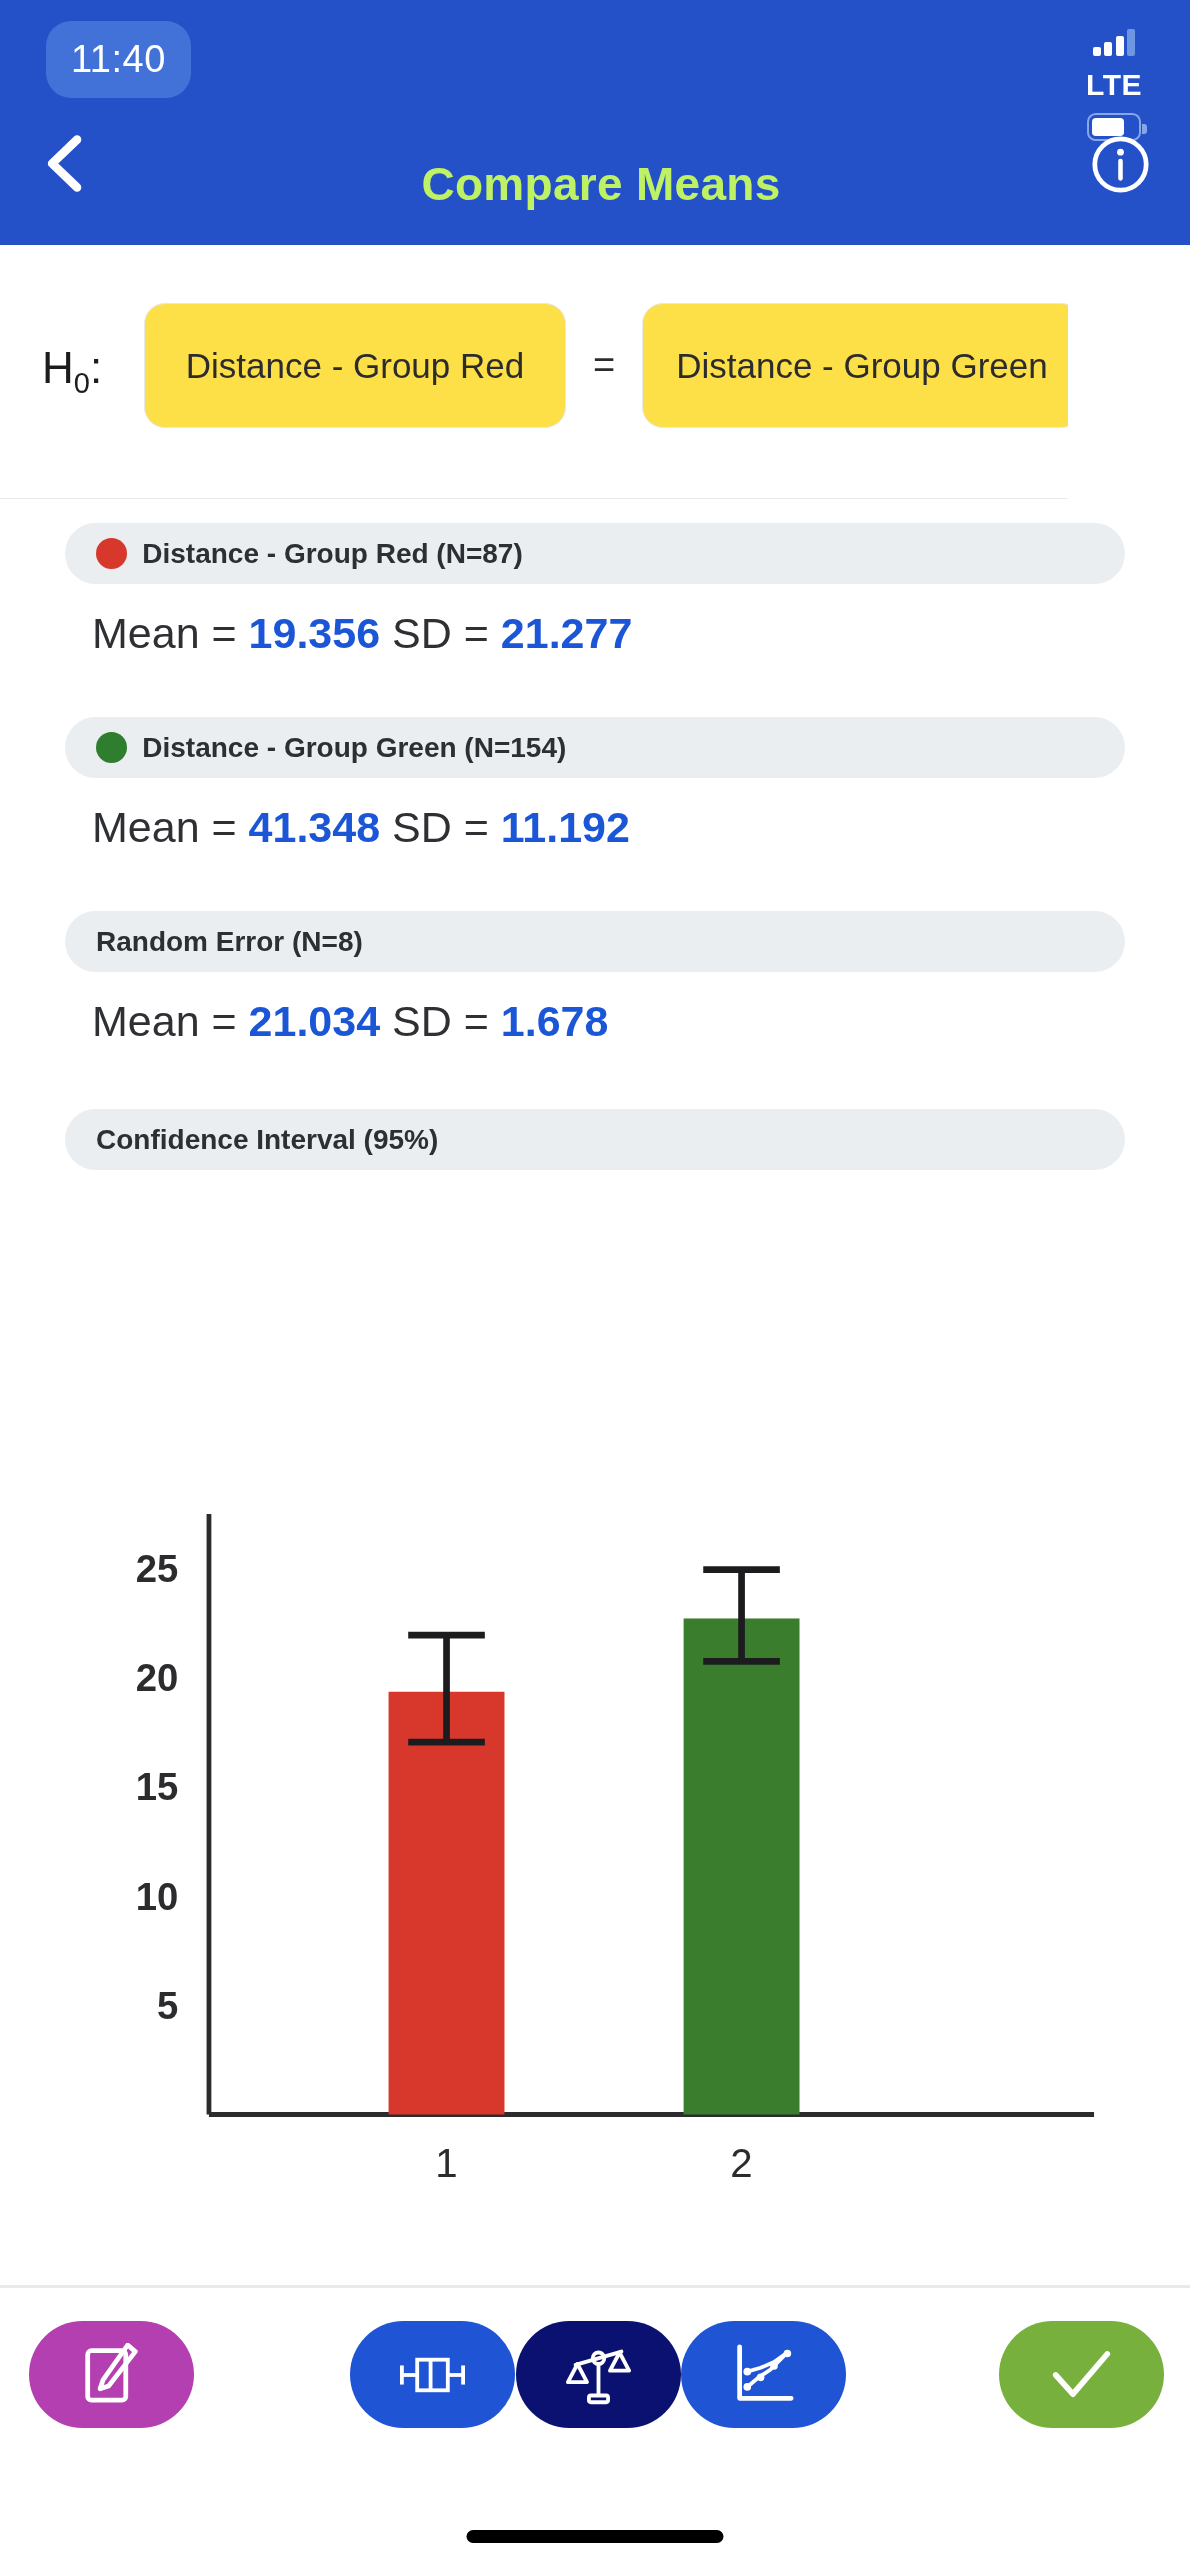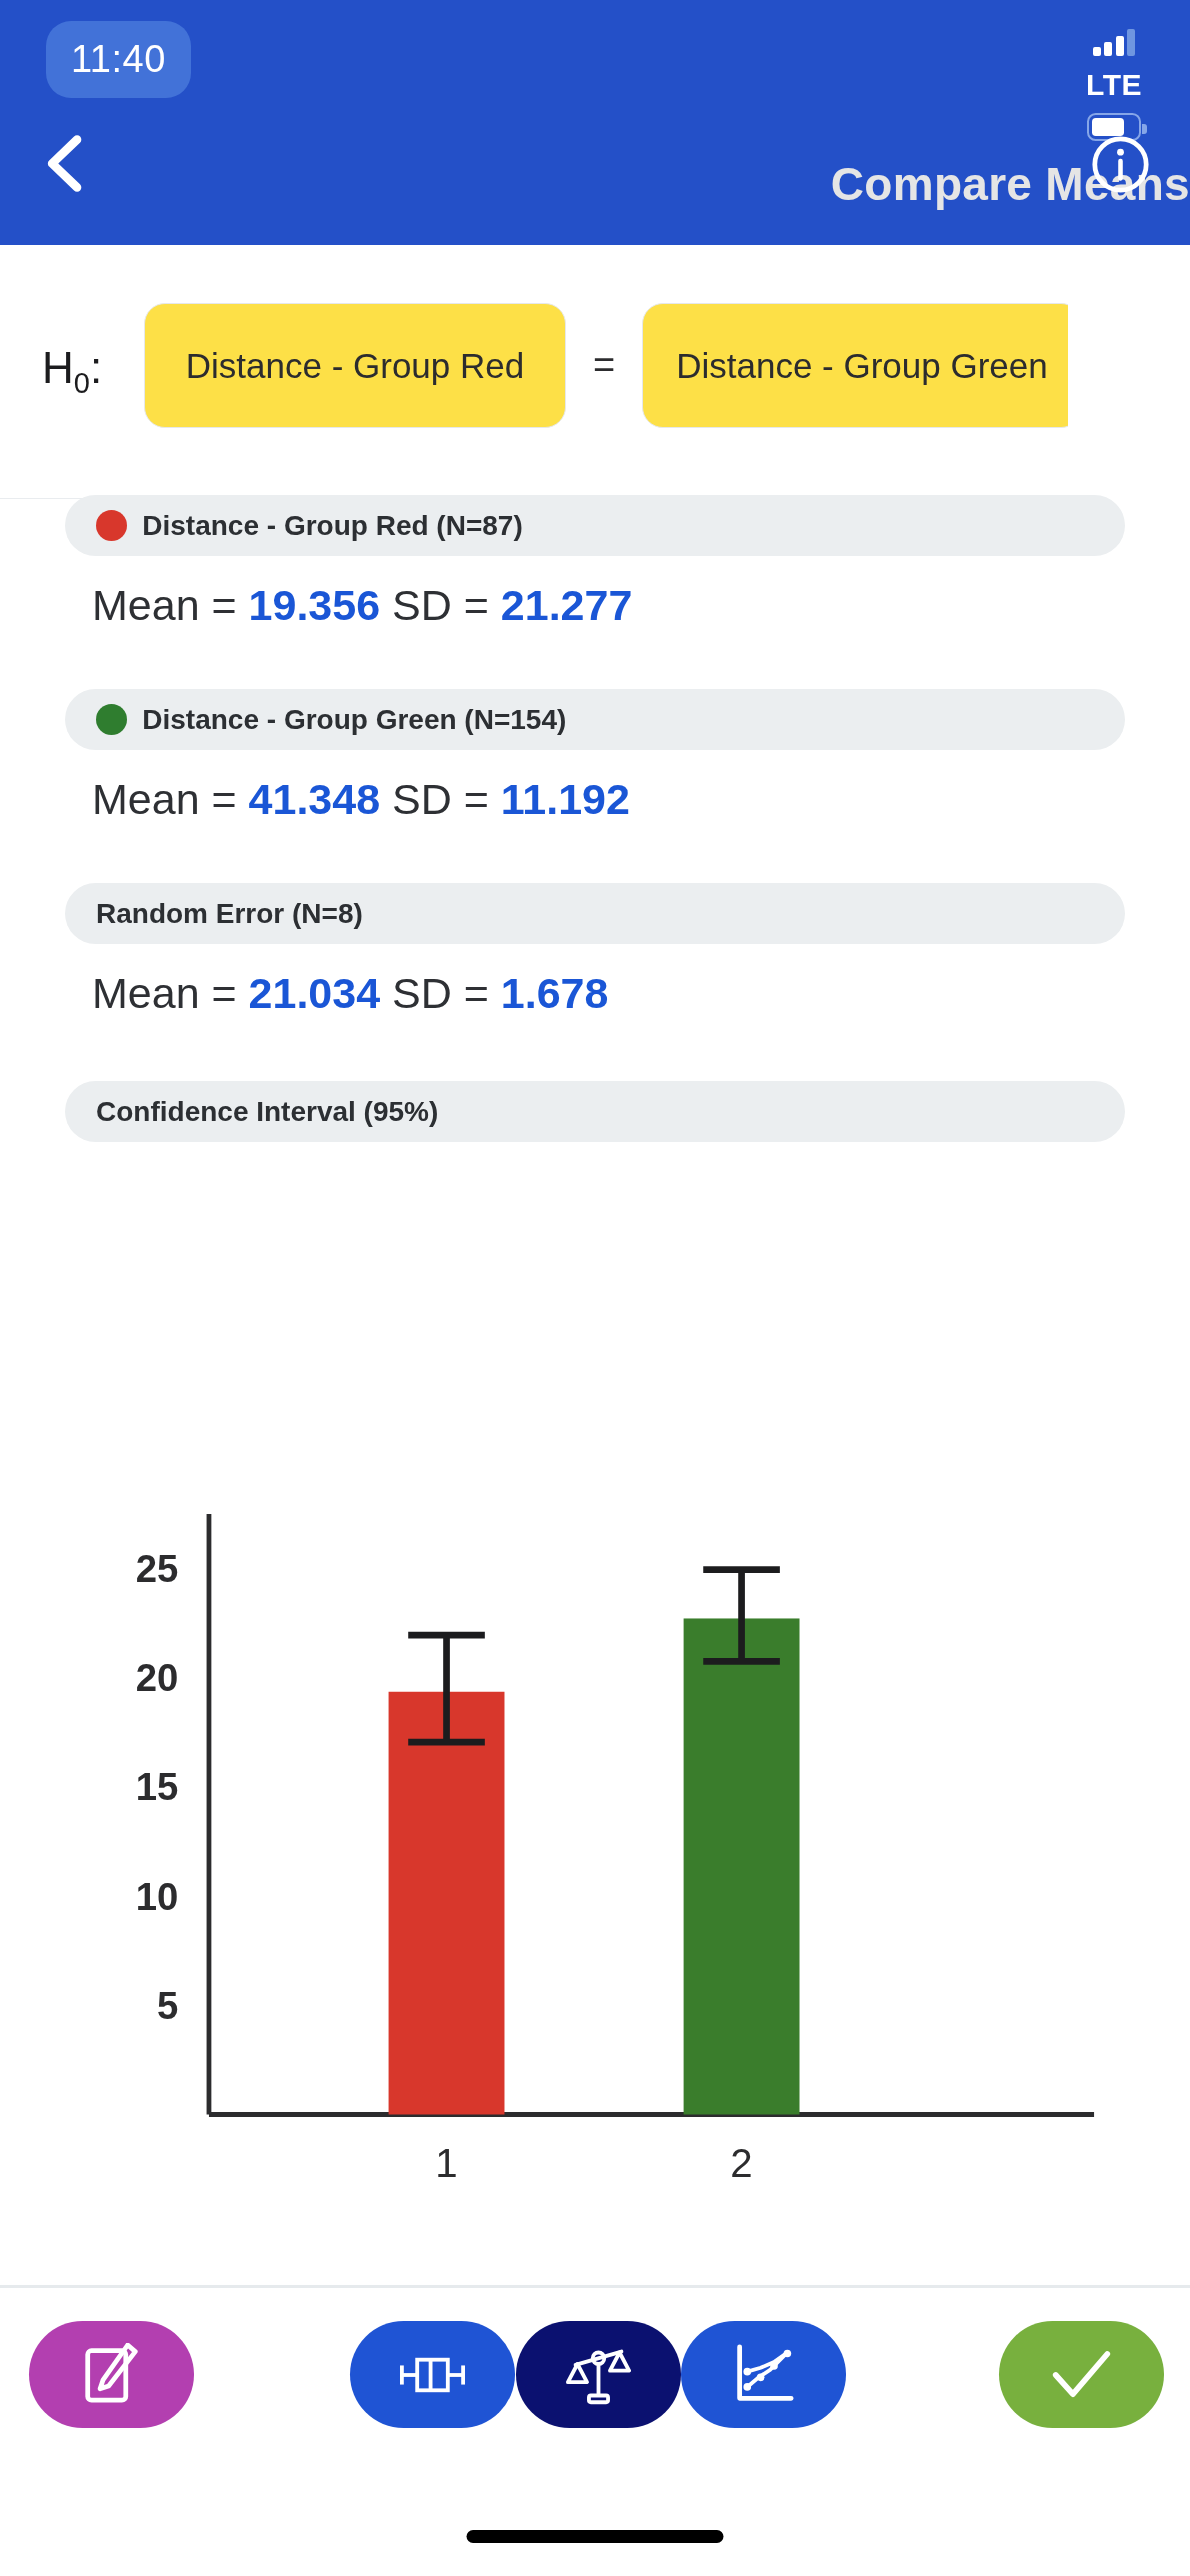--- a/index.html
+++ b/index.html
@@ -48,21 +48,21 @@
     border-radius: 0 2.9px 2.9px 0;
   }
 
   .navbar { position: absolute; top: 82px; left: 0; width: 100%; height: 163px; }
   .nav-back {
     position: absolute; left: 33px; top: 48px;
     width: 67px; height: 67px; cursor: pointer;
   }
   .nav-title {
     position: absolute; left: 12px; right: 0; top: 75px;
-    text-align: right; color: #e5e5e5;
+    text-align: center; color: #bef264;
     font-size: 46px; font-weight: 700; letter-spacing: 0.3px;
   }
   .nav-info {
     position: absolute; right: 40px; top: 53px;
     width: 59px; height: 59px; cursor: pointer;
   }
 
   
   .hypothesis {
     position: absolute; top: 245px; left: 0; width: 1068px; height: 254px;
@@ -85,21 +85,21 @@
     padding: 17px 33px; background: #fde047;
     font-size: 35px; color: #2c2c2e; white-space: nowrap;
     cursor: pointer;
   }
   .eq {
     font-size: 38px; color: #2c2c2e; padding: 0 27px;
     user-select: none;
   }
 
   
-  .content { position: absolute; top: 495px; left: 0; width: 1190px; }
+  .content { position: absolute; top: 523px; left: 0; width: 1190px; }
   .sect-pill {
     margin: 0 65px; height: 61px;
     background: #ebeef0; border-radius: 31px;
     display: flex; align-items: center; padding-left: 31px;
     font-size: 28px; font-weight: 700; color: #2c2f33;
   }
   .dot { width: 31px; height: 31px; border-radius: 50%; margin-right: 15.3px; flex: 0 0 auto; }
   .stats-line {
     margin: 25px 0 0 92px;
     font-size: 43px; color: #2e3034; font-weight: 400; white-space: nowrap;

